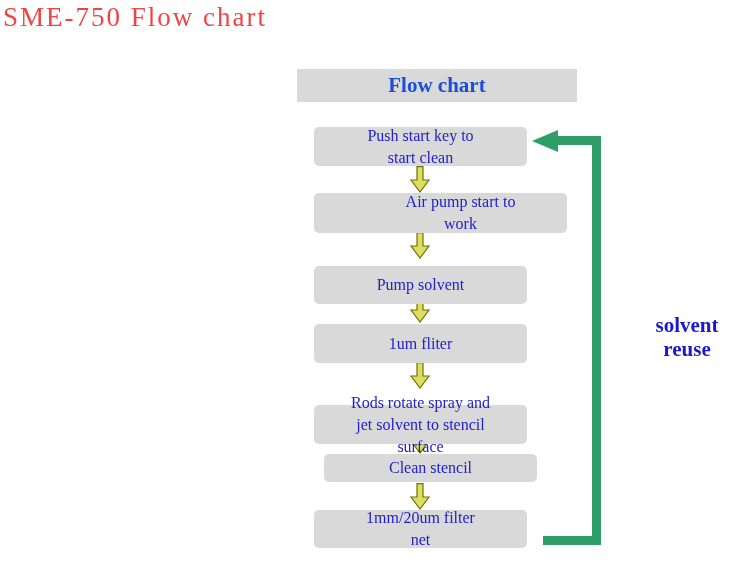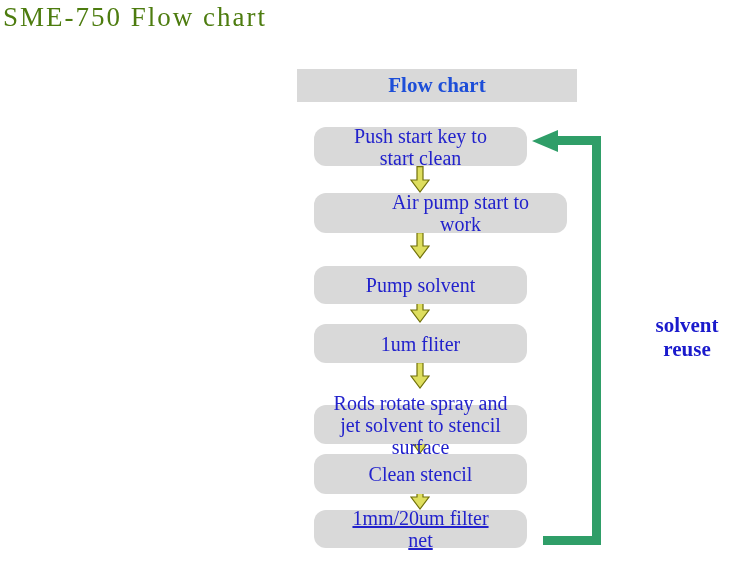--- a/index.html
+++ b/index.html
@@ -11,21 +11,21 @@
     font-family: "Liberation Serif", serif;
     overflow: hidden;
   }
   .page-title {
     position: absolute;
     left: 3px;
     top: 0px;
     font-size: 27px;
     line-height: 34px;
     letter-spacing: 2px;
-    color: #4d7c0f;
+    color: #ef4444;
     white-space: nowrap;
   }
   .header-box {
     position: absolute;
     left: 297px;
     top: 69px;
     width: 280px;
     height: 33px;
     background: #d9d9d9;
     display: flex;
@@ -35,38 +35,38 @@
   .header-box .header-label {
     font-weight: bold;
     font-size: 21px;
     color: #1d4ed8;
   }
   .step {
     position: absolute;
     left: 314px;
     width: 213px;
     background: #d9d9d9;
-    border-radius: 12px;
+    border-radius: 5px;
     display: flex;
     align-items: center;
     justify-content: center;
     text-align: center;
-    font-size: 20px;
+    font-size: 16px;
     line-height: 22px;
     color: #2222cc;
     white-space: pre-line;
     z-index: 2;
   }
   .step-1 { top: 127px; height: 39px; }
   .step-2 { top: 193px; height: 40px; padding-left: 40px; }
   .step-3 { top: 259px; height: 38px; margin-top: 7px; }
   .step-4 { top: 324px; height: 39px; }
   .step-5 { top: 405px; height: 39px; }
-  .step-6 { top: 454px; height: 40px; }
-  .step-7 { top: 510px; height: 38px; text-decoration: underline; }
+  .step-6 { top: 454px; height: 28px; margin-left: 10px; }
+  .step-7 { top: 510px; height: 38px; }
   .yarrow {
     position: absolute;
     left: 410px;
     width: 20px;
     height: 27px;
     z-index: 1;
   }
   .yarrow-1 { top: 166px; }
   .yarrow-2 { top: 232px; }
   .yarrow-3 { top: 296px; }

